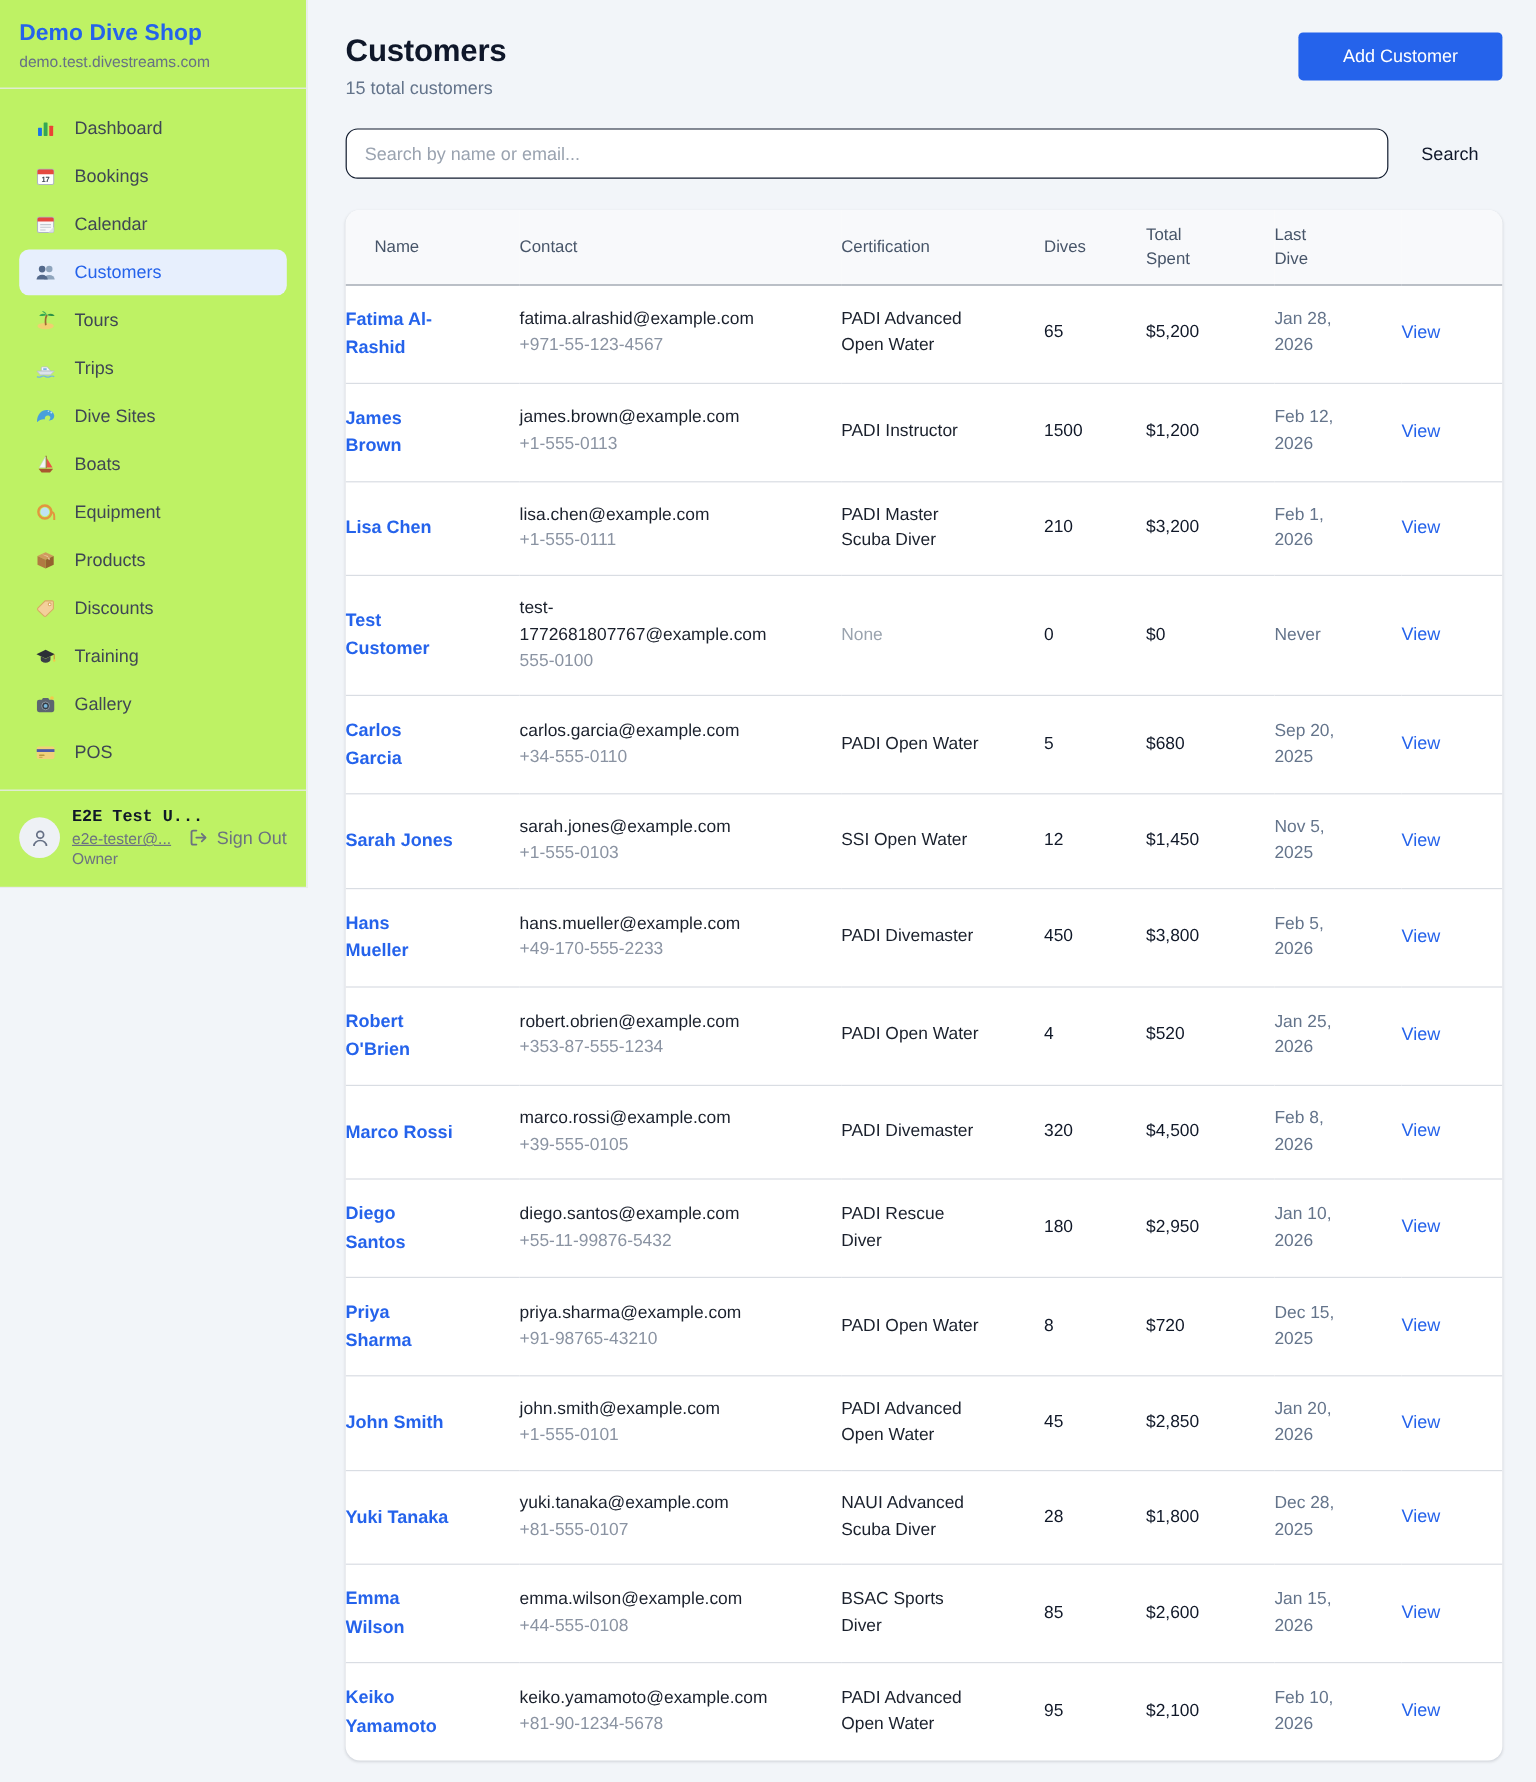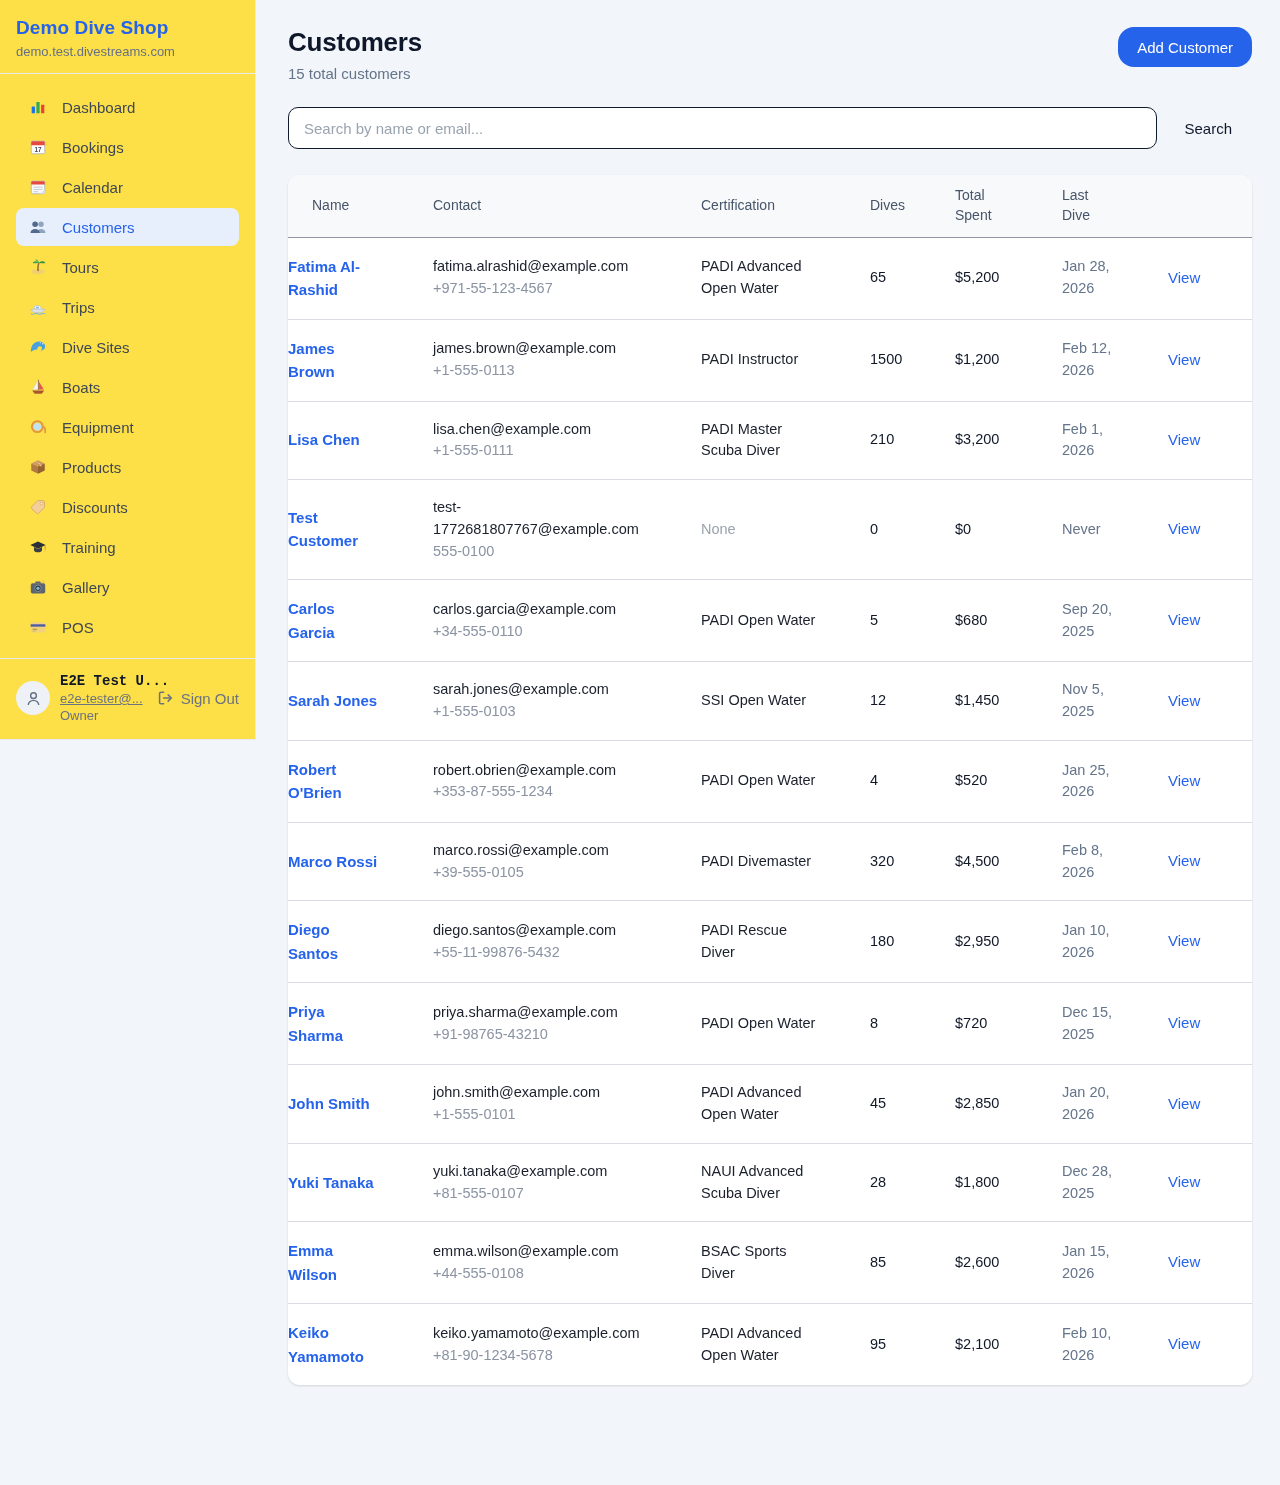--- a/index.html
+++ b/index.html
@@ -8,21 +8,21 @@
     min-height:1485px;
     background:#f2f5f9;
     font-family:"Liberation Sans","DejaVu Sans",sans-serif;
     color:#101828;
   }
   .page { display:flex; align-items:flex-start; width:1280px; }
 
   
   .sidebar {
     width:256px; flex:0 0 256px;
-    background:#fde047;
+    background:#bef264;
     border-right:1px solid #e8eaee;
     border-bottom:1px solid #e8eaee;
   }
   .shop-header { padding:17px 16px 14px 16px; border-bottom:1px solid #e8eaee; }
   .shop-name { font-size:19px; font-weight:700; color:#2563eb; letter-spacing:.1px; }
   .shop-domain { font-size:13px; color:#667085; margin-top:5px; }
   .nav { padding:14px 16px 10px 16px; }
   .nav-item {
     display:flex; align-items:center; gap:14px;
     padding:10px 12px; border-radius:8px;
@@ -50,22 +50,22 @@
     margin-left:auto; display:flex; align-items:center; gap:7px;
     color:#6b7280; font-size:15px; cursor:pointer; white-space:nowrap;
   }
 
   
   .main { flex:1; padding:27px 28px 30px 32px; min-width:0; }
   .main-header { display:flex; align-items:flex-start; justify-content:space-between; }
   .page-title { font-size:26px; font-weight:700; color:#0f172a; letter-spacing:-.2px; }
   .page-subtitle { font-size:15px; color:#64748b; margin-top:7px; }
   .btn-primary {
-    background:#2563eb; color:#fff; border:none; border-radius:16px;
-    height:40px; padding:0 19px; font-size:15px; font-weight:500;
+    background:#2563eb; color:#fff; border:none; border-radius:4px;
+    height:40px; padding:0 37px; font-size:15px; font-weight:500;
     font-family:inherit; cursor:pointer;
   }
   .search-row { display:flex; align-items:center; margin-top:25px; }
   .search-input {
     flex:1; height:42px; border:1.5px solid #111b2e; border-radius:10px;
     padding:0 15px; font-size:15px; font-family:inherit; color:#101828;
     background:#fff; outline:none;
   }
   .search-input::placeholder { color:#9aa3b0; }
   .search-btn {
@@ -415,20 +415,35 @@
     </td>
     <td class="c-cert">SSI Open Water</td>
     <td class="c-dives">12</td>
     <td class="c-spent">$1,450</td>
     <td class="c-last">
                 <div class="date">Nov 5, 2025</div>
               </td>
     <td class="c-view"><a href="#" class="view-link">View</a></td>
   </tr>
             <tr>
+    <td class="c-name"><a href="#" class="name-link">Hans
+Mueller</a></td>
+    <td class="c-contact">
+      <div class="email">hans.mueller@example.com</div>
+      <div class="phone">+49-170-555-2233</div>
+    </td>
+    <td class="c-cert">PADI Divemaster</td>
+    <td class="c-dives">450</td>
+    <td class="c-spent">$3,800</td>
+    <td class="c-last">
+                <div class="date">Feb 5, 2026</div>
+              </td>
+    <td class="c-view"><a href="#" class="view-link">View</a></td>
+  </tr>
+            <tr>
     <td class="c-name"><a href="#" class="name-link">Robert
 O'Brien</a></td>
     <td class="c-contact">
       <div class="email">robert.obrien@example.com</div>
       <div class="phone">+353-87-555-1234</div>
     </td>
     <td class="c-cert">PADI Open Water</td>
     <td class="c-dives">4</td>
     <td class="c-spent">$520</td>
     <td class="c-last">

